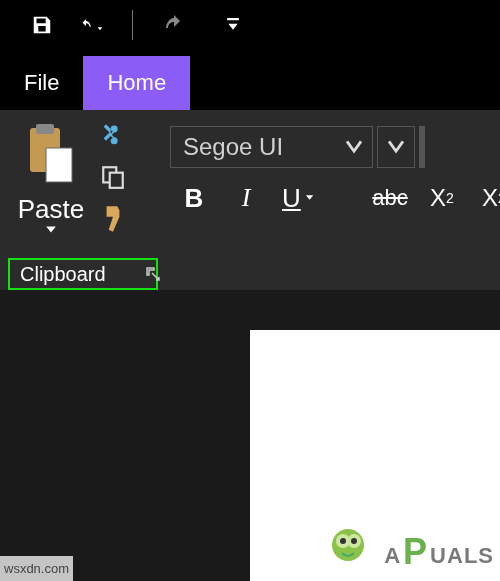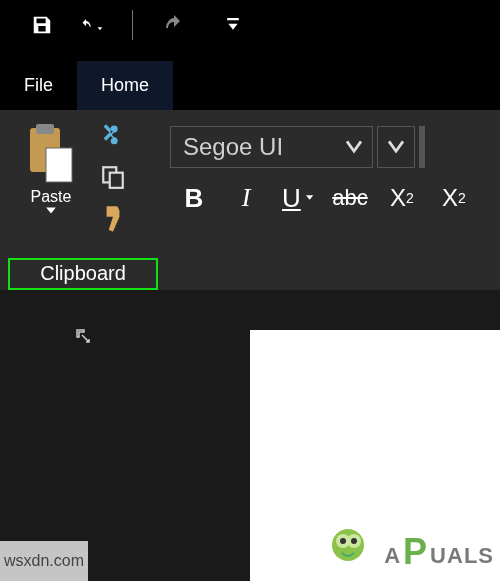--- a/index.html
+++ b/index.html
@@ -3,56 +3,56 @@
 <meta charset="utf-8">
 <style>
 * { margin: 0; padding: 0; box-sizing: border-box; }
 body { width: 500px; height: 581px; background: #1a1a1a; font-family: "Segoe UI", sans-serif; color: #fff; overflow: hidden; position: relative; }
 
 .titlebar { height: 50px; background: #000; display: flex; align-items: center; padding-left: 30px; gap: 25px; }
 .titlebar .icon { width: 24px; height: 24px; display: flex; align-items: center; justify-content: center; }
 .titlebar svg { fill: #fff; }
 
 .menubar { height: 60px; background: #000; display: flex; align-items: flex-end; }
-.tab { padding: 14px 24px; font-size: 18px; color: #fff; cursor: pointer; }
-.tab.active { background: #0f172a; }
+.tab { padding: 14px 24px; font-size: 22px; color: #fff; cursor: pointer; }
+.tab.active { background: #8b5cf6; }
 
 .ribbon { background: #2b2b2b; height: 180px; display: flex; padding: 8px 0 0 8px; }
 
 .group { display: flex; flex-direction: column; height: 100%; }
 .group-body { flex: 1; display: flex; align-items: flex-start; padding: 4px 8px; gap: 6px; }
-.group-footer { height: 32px; display: flex; align-items: center; justify-content: center; font-size: 20px; gap: 40px; padding: 0 12px; flex-direction: column; }
+.group-footer { height: 32px; display: flex; align-items: center; justify-content: center; font-size: 20px; gap: 40px; padding: 0 12px; }
 
 .clipboard-group .group-footer { border: 2px solid #14e014; justify-content: space-between; padding: 2px 10px; width: 150px; }
 
 .paste-col { display: flex; flex-direction: column; align-items: center; width: 70px; }
 .aux-col { display: flex; flex-direction: column; gap: 10px; width: 42px; align-items: center; }
 
 .font-group .group-body { flex-direction: column; gap: 14px; padding: 8px 0 0 12px; }
 .font-row { display: flex; gap: 4px; align-items: center; }
 .font-dropdown { height: 42px; border: 1px solid #555; display: flex; align-items: center; background: #2b2b2b; font-size: 24px; color: #d0d0d0; }
 .font-name { width: 165px; padding: 0 12px; }
 .font-size { width: 60px; padding: 0 10px; }
 .fd-arrow { width: 36px; display: flex; align-items:center; justify-content:center; }
 
 .format-row { display: flex; gap: 20px; align-items:center; padding-left: 8px; }
 .fmt-btn { width: 32px; height: 32px; display:flex; align-items:center; justify-content:center; font-size: 26px; color: #fff; }
-.strike { text-decoration: line-through; }
+.strike { text-decoration: line-through; margin-left: 40px; }
 .sub { position: relative; font-size: 24px; }
 .sub sub, .sub sup { font-size: 14px; }
 
 #docarea { position: absolute; left: 250px; top: 330px; width: 250px; height: 251px; background: #a0a0a0; }
 #page { width: 250px; height: 251px; background: #fff; }
 
 .watermark { position: absolute; bottom: 12px; right: 6px; font-size: 22px; color: #7a7a7a; font-weight: bold; letter-spacing: 1px; display:flex; align-items:flex-end; }
 .watermark .green { color: #6ab04c; font-size: 36px; margin: 0 2px -4px 2px; }
 
 .worm { position:absolute; bottom:10px; right:130px; }
 
-.srcbar { position: absolute; left: 0; bottom: 0; background: rgba(255,255,255,0.75); font-size: 16px; color: #444; padding: 11px 4px; }
+.srcbar { position: absolute; left: 0; bottom: 0; background: rgba(255,255,255,0.75); font-size: 13px; color: #444; padding: 5px 4px; }
 
 .sep { width: 1px; background: #777; margin: 0 4px; align-self: center; height: 30px; }
 .cut-right { width: 6px; background:#555; height:42px; align-self:center; }
 </style>
 </head>
 <body>
 
 <div class="titlebar">
   <span class="icon">
     <svg width="22" height="22" viewBox="0 0 24 24">
@@ -89,21 +89,21 @@
 
   <div class="group clipboard-group">
     <div class="group-body">
       <div class="paste-col">
         <svg width="54" height="64" viewBox="0 0 54 64">
           <rect x="6" y="6" width="30" height="44" rx="3" fill="#c49a52"></rect>
           <rect x="12" y="2" width="18" height="10" rx="2" fill="#888"></rect>
           <rect x="22" y="26" width="26" height="34" fill="#fff"></rect>
           <rect x="22" y="26" width="26" height="34" fill="none" stroke="#666"></rect>
         </svg>
-        <div style="font-size:16px;margin-top:2px;">Paste</div>
+        <div style="font-size:26px;margin-top:8px;">Paste</div>
         <svg width="12" height="10" viewBox="0 0 10 8">
             <path d="M1 1l4 5 4-5z" fill="#fff"></path>
           </svg>
       </div>
       <div class="aux-col">
         <span>
           <svg width="28" height="28" viewBox="0 0 24 24">
               <path d="M10 6L6 2 4 4l5 5-5 5 2 2 4-4 2 2c-1 0-2 1-2 2 0 2 1 3 3 3s3-1 3-3-1-3-3-3l-2-2 2-2c2 0 3-1 3-3s-1-3-3-3-3 1-3 3c0 1 1 2 2 2l-2 2z" fill="#5bb4e0"></path>
             </svg>
         </span>

